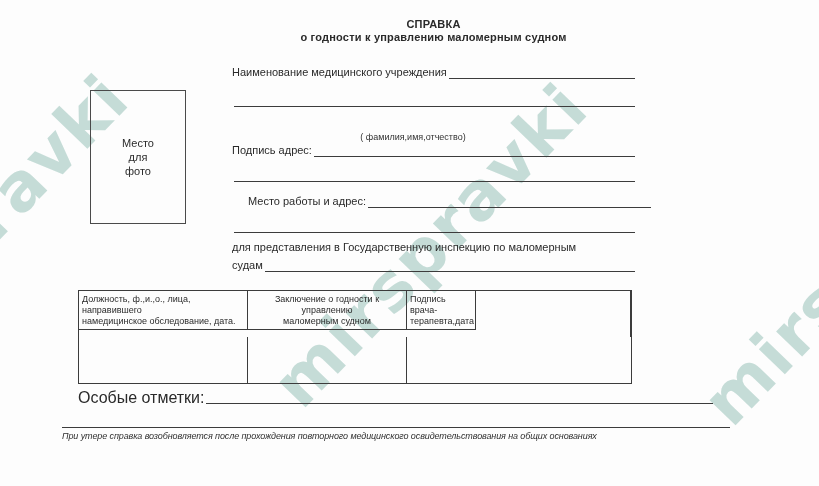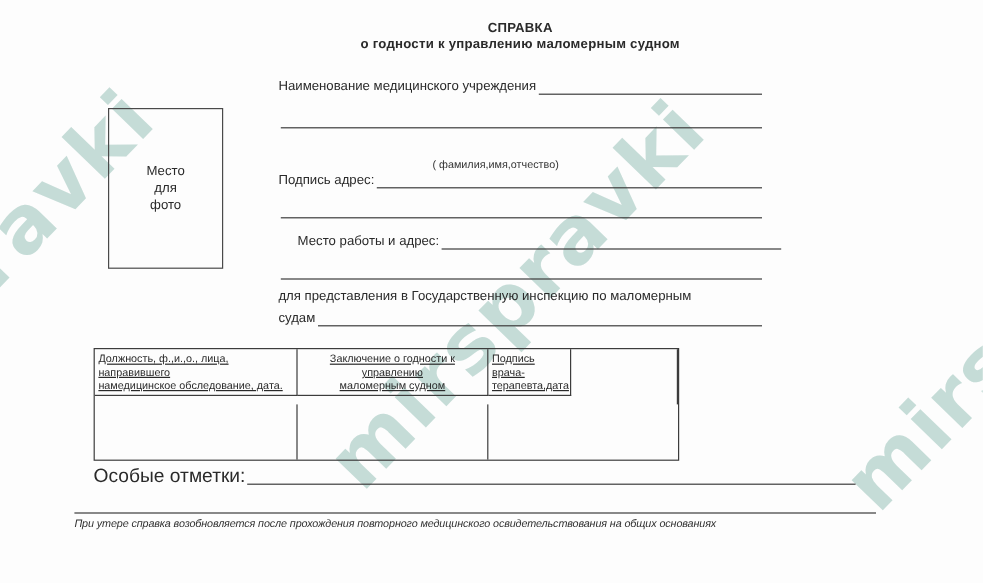--- a/index.html
+++ b/index.html
@@ -65,27 +65,26 @@
   .r9 { top:259px; }
 
   .fio-caption {
     position:absolute; left:303px; top:132px; width:220px;
     text-align:center; font-size:9px; color:#333;
   }
 
   .plain-text { font-size:11px; }
 
   .tbl {
-    position:absolute; left:78px; top:290px; width:488px;
+    position:absolute; left:78px; top:290px; width:554px;
     border:1px solid #3c3c3c;
     display:grid;
     grid-template-columns:169px 159px 69px 1fr;
     box-sizing:border-box;
     background:transparent;
-    text-decoration:underline;
   }
   .th {
     box-sizing:border-box; height:39px;
     padding:3px 3px 2px;
     font-size:9px; line-height:11px;
     white-space:pre-line;
     border-right:1px solid #3c3c3c;
     border-bottom:1px solid #3c3c3c;
     overflow:visible;
   }

